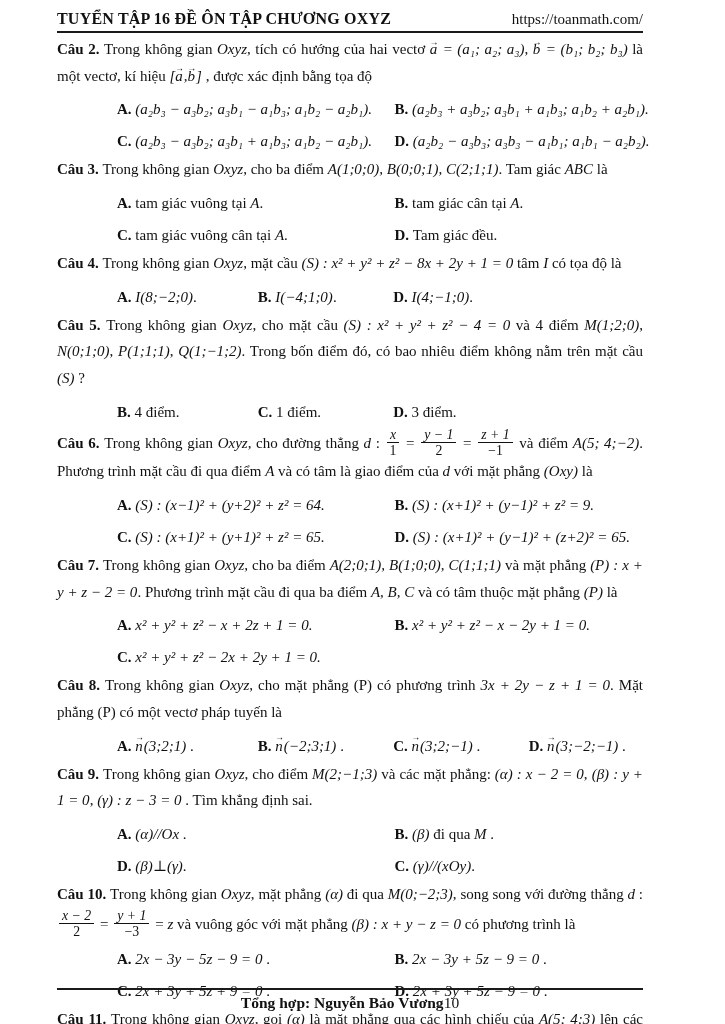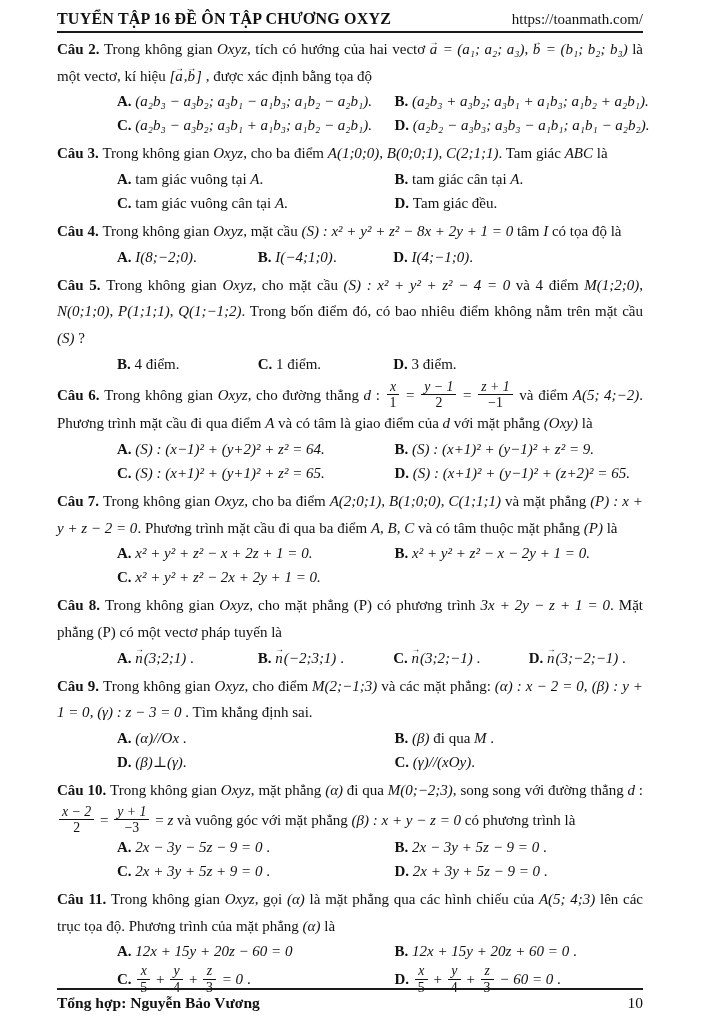--- a/index.html
+++ b/index.html
@@ -8,30 +8,30 @@
   .header{display:flex;justify-content:space-between;align-items:baseline;border-bottom:2px solid #1a1a1a;padding-bottom:3px;}
   .header-title{font-weight:bold;font-size:16px;letter-spacing:.2px;}
   .header-url{font-size:15px;}
   .content{font-size:15px;}
   .question{margin-top:3px;}
   .stem{text-align:justify;line-height:1.78;}
   .qlabel{font-weight:bold;}
   .options{display:grid;padding-left:60px;line-height:1.6;column-gap:4px;}
   .options.cols2{grid-template-columns:52% 46%;}
   .options.cols4{grid-template-columns:26% 25% 25% 22%;}
-  .option{white-space:nowrap;}
+  .option{white-space:nowrap;margin-top:8px;}
   .olabel{font-weight:bold;}
   .it{font-style:italic;}
   .bd{font-weight:normal;}
   .frac{display:inline-block;vertical-align:-0.55em;text-align:center;line-height:1.1;font-size:0.92em;margin:0 2px;}
   .frac .num{display:block;border-bottom:1px solid #111;padding:0 3px;font-style:italic;}
   .frac .den{display:block;padding:0 3px;}
   .vec{position:relative;font-style:italic;margin-right:1px;}
   .vec::before{content:"→";position:absolute;top:-0.72em;left:0;font-size:0.58em;font-style:normal;}
-  .footer{position:absolute;left:57px;right:57px;bottom:12px;display:flex;justify-content:space-between;align-items:baseline;border-top:2px solid #1a1a1a;padding-top:4px;font-size:15.5px;}
+  .footer{position:absolute;left:57px;right:57px;bottom:12px;display:flex;justify-content:center;align-items:baseline;border-top:2px solid #1a1a1a;padding-top:4px;font-size:15.5px;}
   .footer-author{font-weight:bold;}
 </style>
 </head>
 <body>
 
 <div class="page">
   <div class="header">
     <span class="header-title">TUYỂN TẬP 16 ĐỀ ÔN TẬP CHƯƠNG OXYZ</span>
     <a class="header-url">https://toanmath.com/</a>
   </div>

